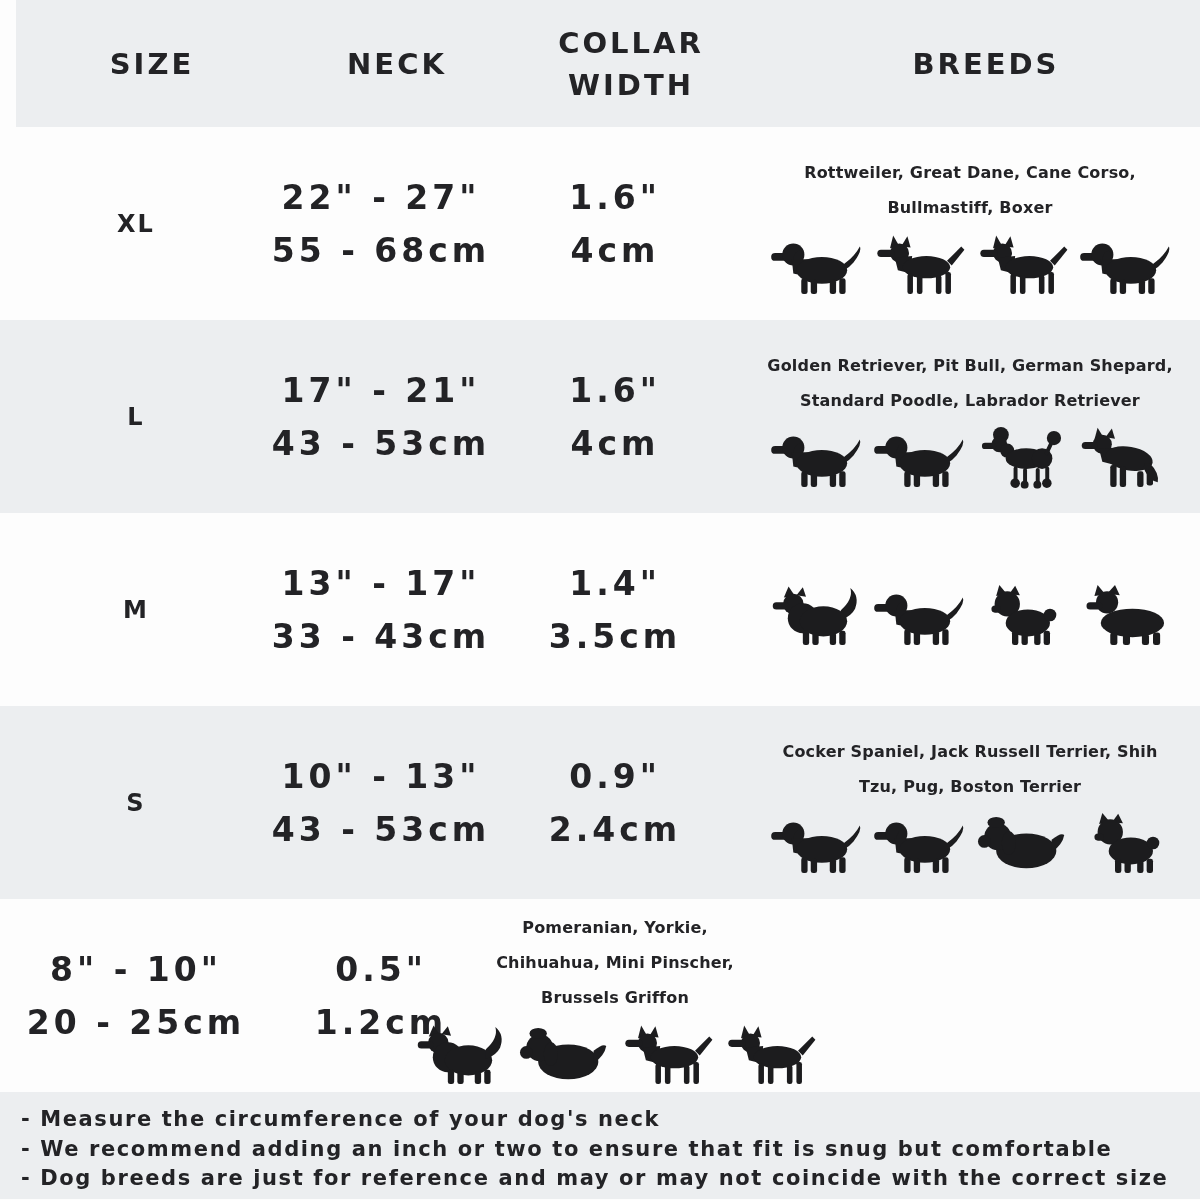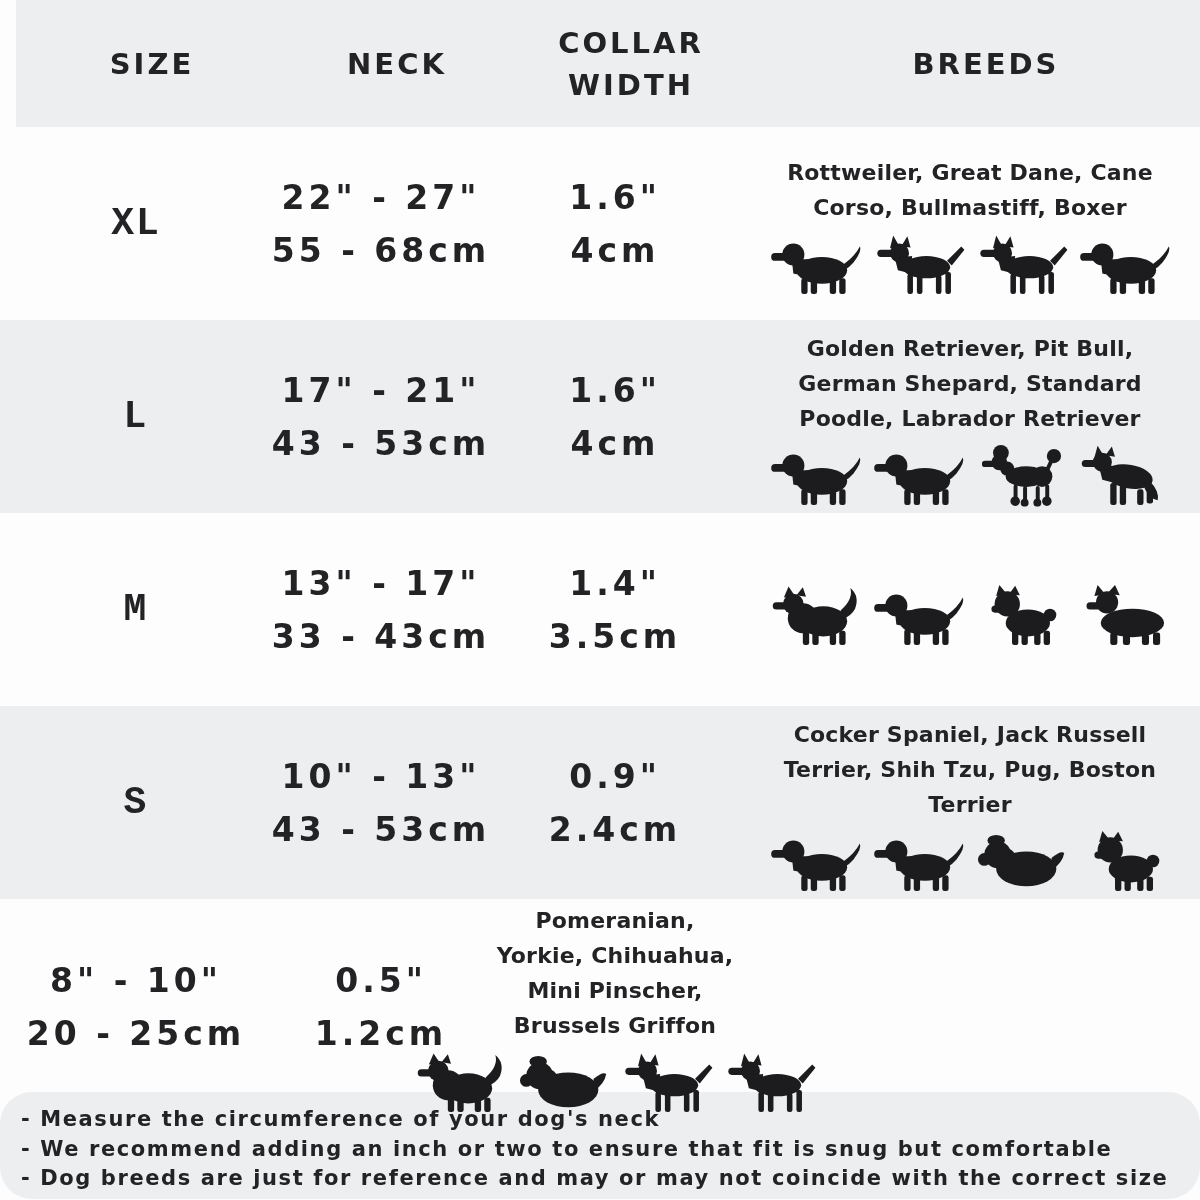--- a/index.html
+++ b/index.html
@@ -25,41 +25,40 @@
     align-items: center; justify-content: center;
     text-align: center;
   }
   .hdr {
     font-size: 29px; font-weight: 700;
     letter-spacing: 3px; line-height: 42px;
   }
   .hdr-wrap { max-width: 185px; text-align: center; }
 
   .size-label {
-    font-size: 38px; font-weight: 700; letter-spacing: 2px; font-family: Liberation Mono, monospace;
+    font-size: 24px; font-weight: 700; letter-spacing: 2px;
   }
   .num {
     font-size: 33px; font-weight: 700;
     letter-spacing: 4px; line-height: 53px; white-space: nowrap;
   }
   .breeds-cell { justify-content: center; padding-top: 4px; }
   .breed-names {
-    font-size: 22px; font-weight: 700; line-height: 35px;
+    font-size: 16px; font-weight: 700; line-height: 35px;
     max-width: 414px; letter-spacing: 0.2px;
   }
   .dog-icons {
     display: flex; gap: 8px; align-items: flex-end;
     margin-top: 5px; height: 66px;
   }
   svg.dog-icon { width: 95px; height: 64px; fill: #1c1c1e; }
 
   .footer {
     height: 107px; width: 1200px;
     padding: 13px 10px 0 21px;
-    border-radius: 32px;
   }
   .note {
     font-size: 21px; font-weight: 700;
     letter-spacing: 1.6px; line-height: 29.5px;
     white-space: nowrap;
   }
 </style>
 </head>
 <body>
 

